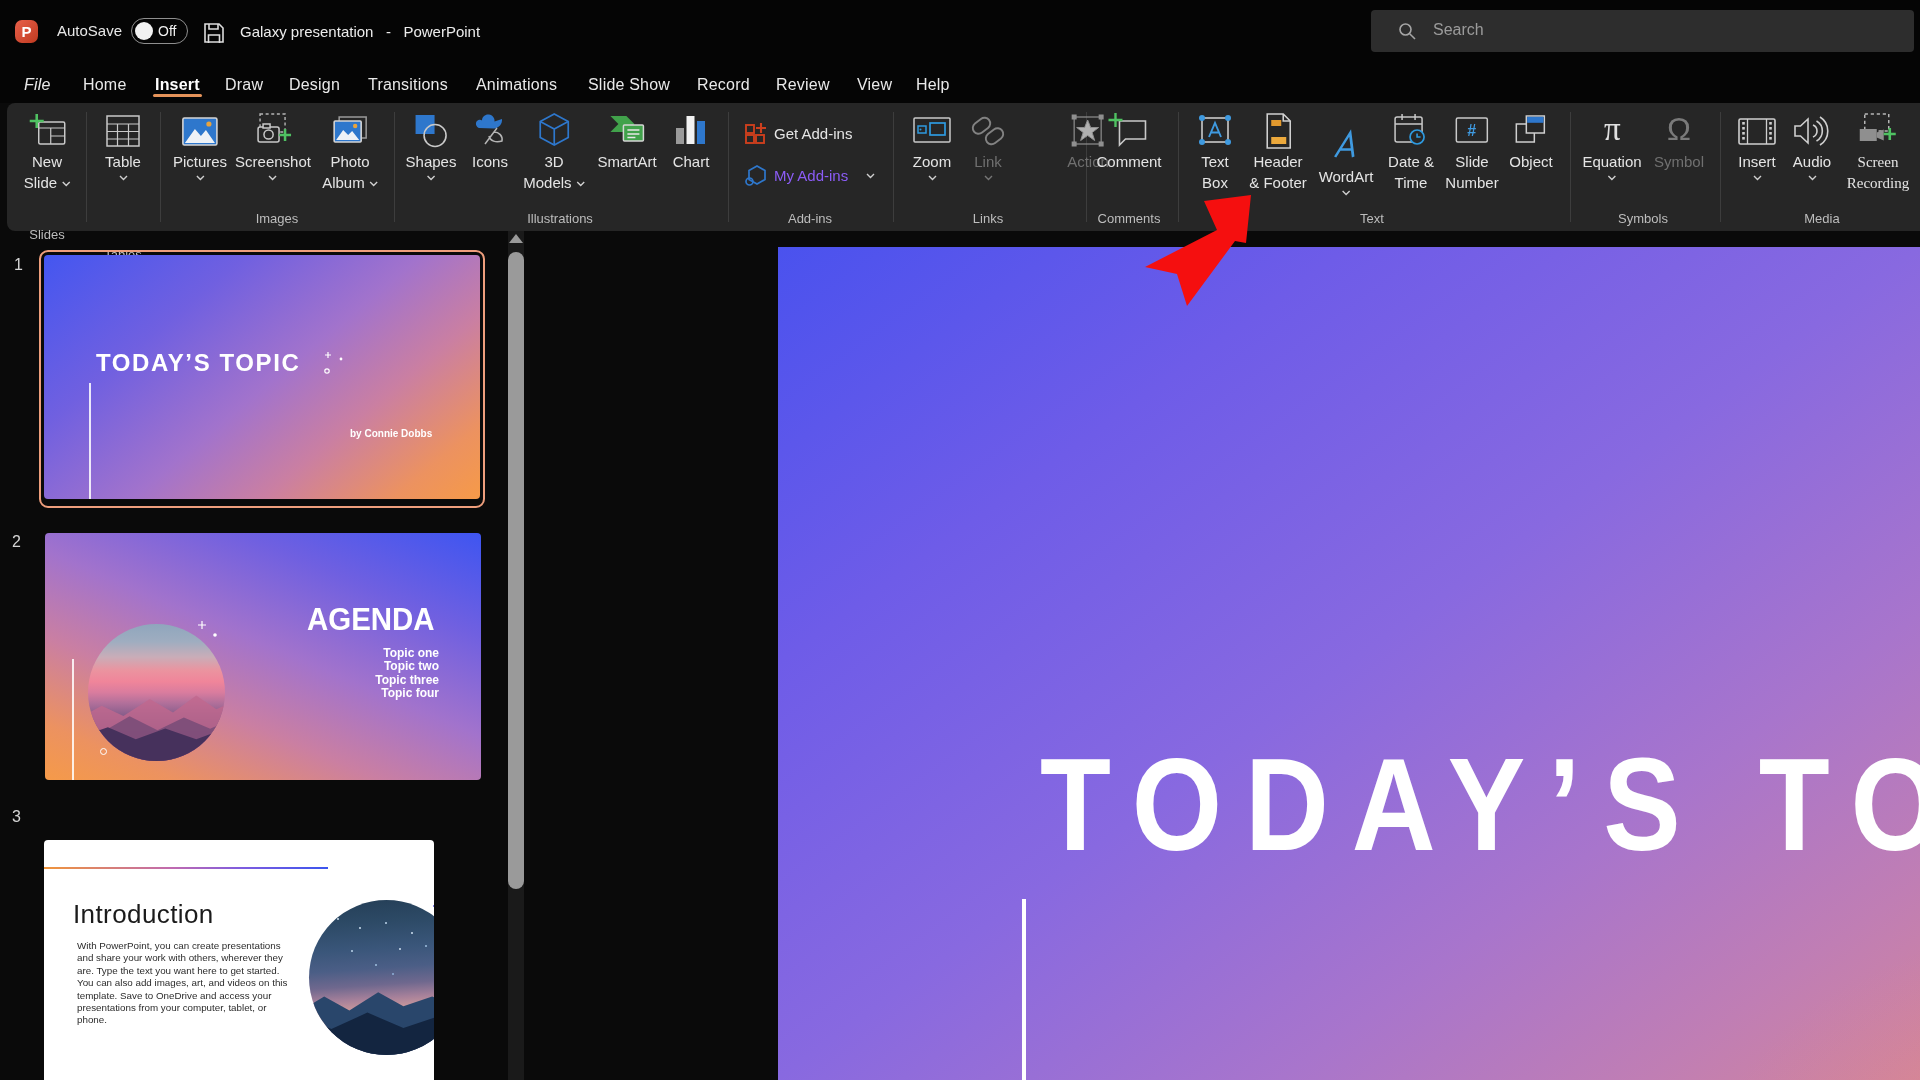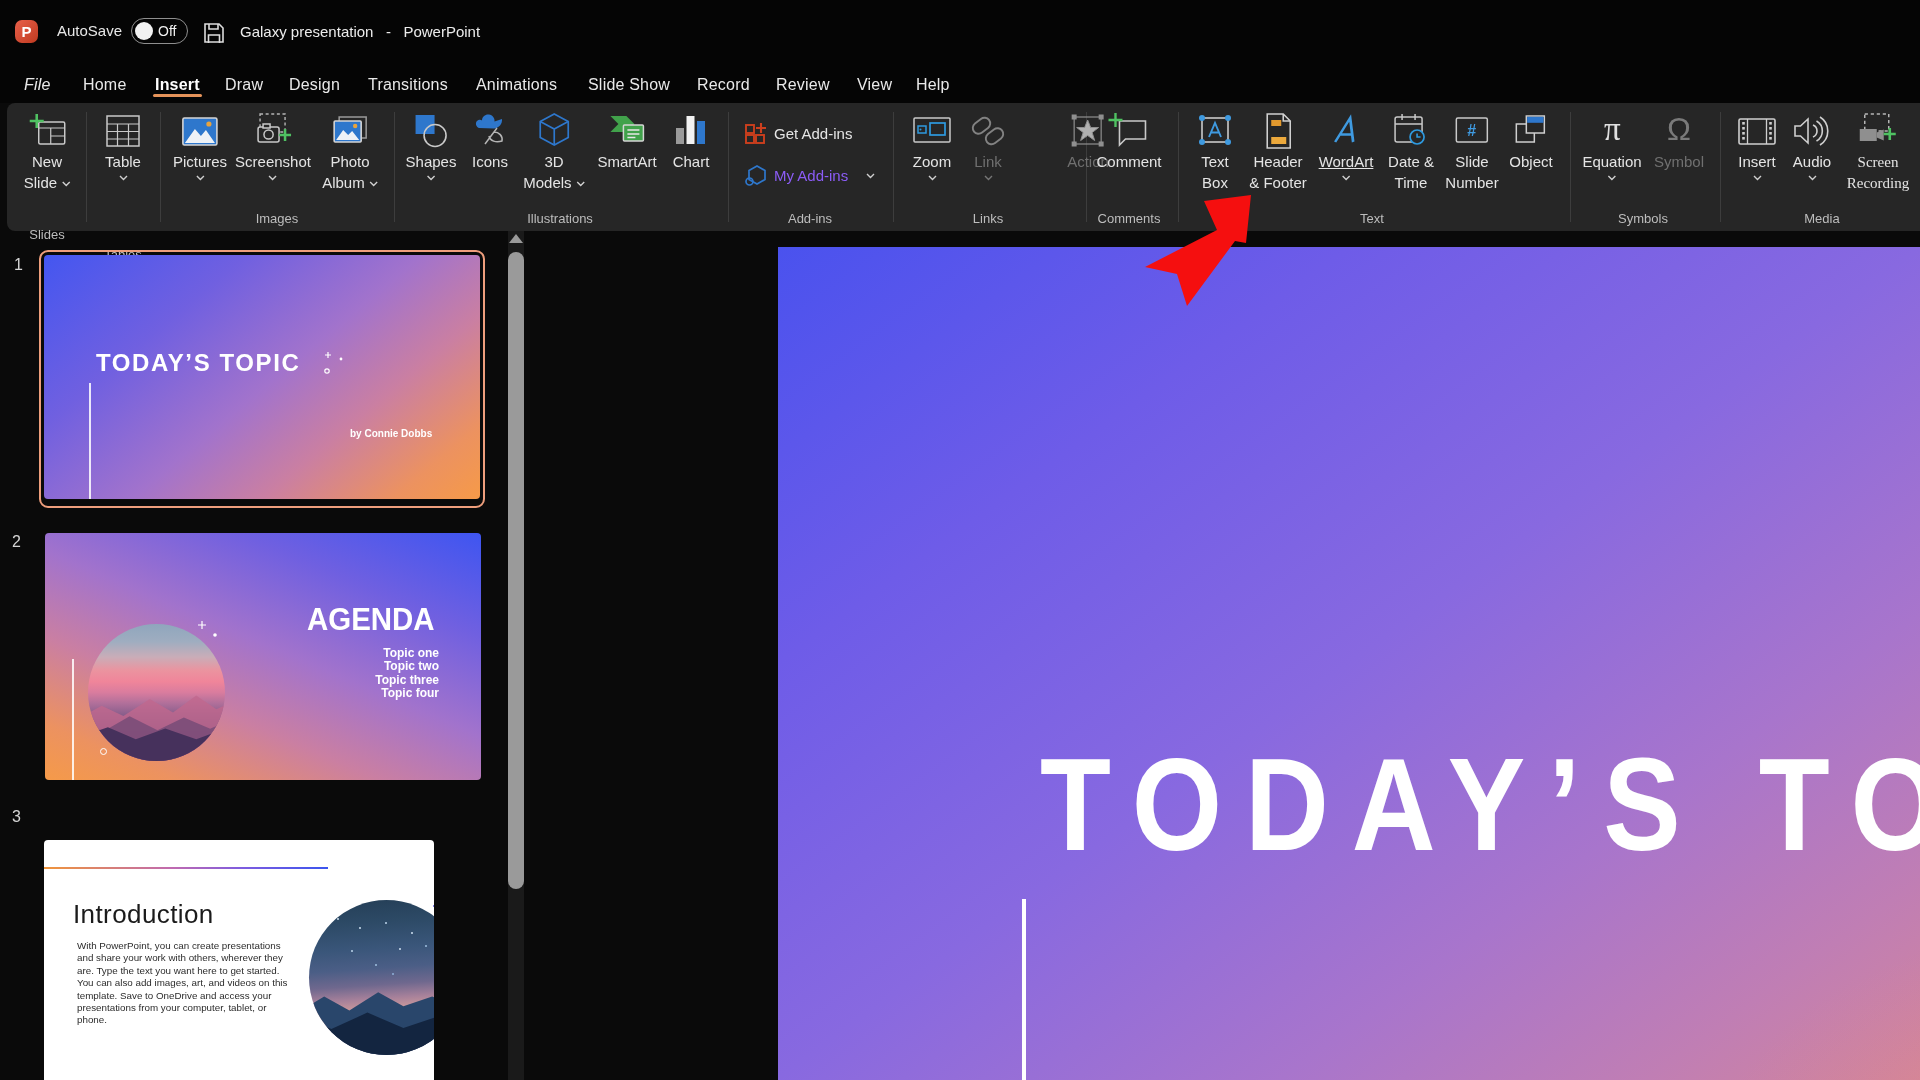--- a/index.html
+++ b/index.html
@@ -29,20 +29,27 @@
   <div class="abs" style="left:131px;top:18px;width:55px;height:24px;border:1.5px solid #8f8f8f;border-radius:14px;">
     <div class="abs" style="left:3px;top:3px;width:18px;height:18px;border-radius:50%;background:#f2f2f2;"></div>
     <div class="abs" style="left:26px;top:4px;font-size:14px;color:#f0f0f0;">Off</div>
   </div>
   <svg class="abs" style="left:203px;top:22px;" width="22" height="22" viewBox="0 0 22 22" fill="none" stroke="#dddddd" stroke-width="1.6">
     <path d="M2 2 h14 l4 4 v14 h-18 z"></path>
     <path d="M6 2 v5 h9 v-5"></path>
     <path d="M5.5 21 v-8 h11 v8"></path>
   </svg>
   <div class="abs" style="left:240px;top:23px;font-size:15px;color:#ececec;">Galaxy presentation&nbsp;&nbsp; -&nbsp;&nbsp; PowerPoint</div>
+  <div class="abs" style="left:1371px;top:10px;width:543px;height:42px;background:#2d2d2d;border-radius:4px;">
+    <svg class="abs" style="left:26px;top:11px;" width="20" height="20" viewBox="0 0 20 20" fill="none" stroke="#a5a5a5" stroke-width="1.6">
+      <circle cx="8.5" cy="8.5" r="5.5"></circle>
+        <path d="M12.7 12.7 L18 18"></path>
+    </svg>
+    <div class="abs" style="left:62px;top:11px;font-size:16px;color:#9b9b9b;">Search</div>
+  </div>
 </div>
 
 <div id="menubar">
   <div class="mitem" style="left:24px;font-style:italic;">File</div>
   <div class="mitem" style="left:83px;">Home</div>
   <div class="mitem" style="left:155px;color:#ffffff;font-weight:bold;">Insert</div>
   <div class="mitem" style="left:225px;">Draw</div>
   <div class="mitem" style="left:289px;">Design</div>
   <div class="mitem" style="left:368px;">Transitions</div>
   <div class="mitem" style="left:476px;">Animations</div>
@@ -255,21 +262,21 @@
   <div class="btn" style="left:1271px;top:9px;">
     <svg class="ic" width="38" height="38" viewBox="0 0 38 38">
       <path d="M8 2 h16 l7 7 v27 h-23 z" fill="none" stroke="#d0d0d0" stroke-width="1.6"></path>
       <path d="M24 2 v7 h7" fill="none" stroke="#d0d0d0" stroke-width="1.6"></path>
       <rect x="12" y="8" width="10" height="6" fill="#e2992e"></rect>
       <rect x="12" y="25" width="15" height="7" fill="#eca93c"></rect>
     </svg>
     <span class="l1">Header</span>
     <span class="l2">&amp; Footer</span>
   </div>
-  <div class="btn" style="left:1339px;top:9px;text-decoration:underline;">
+  <div class="btn" style="left:1339px;top:24px;">
     <svg class="ic" width="40" height="38" viewBox="0 0 40 38">
       <g transform="skewX(-14) translate(9 0)">
         <path d="M8 30 L17 6 L26 30 M11 22.5 h12" fill="none" stroke="#3f9ae0" stroke-width="2.6"></path>
       </g>
     </svg>
     <span class="l1">WordArt</span>
     <svg class="chev" viewBox="0 0 9 6" fill="none" stroke="#cfcfcf" stroke-width="1.4">
         <path d="M1 1 L4.5 4.5 L8 1"></path>
       </svg>
   </div>

